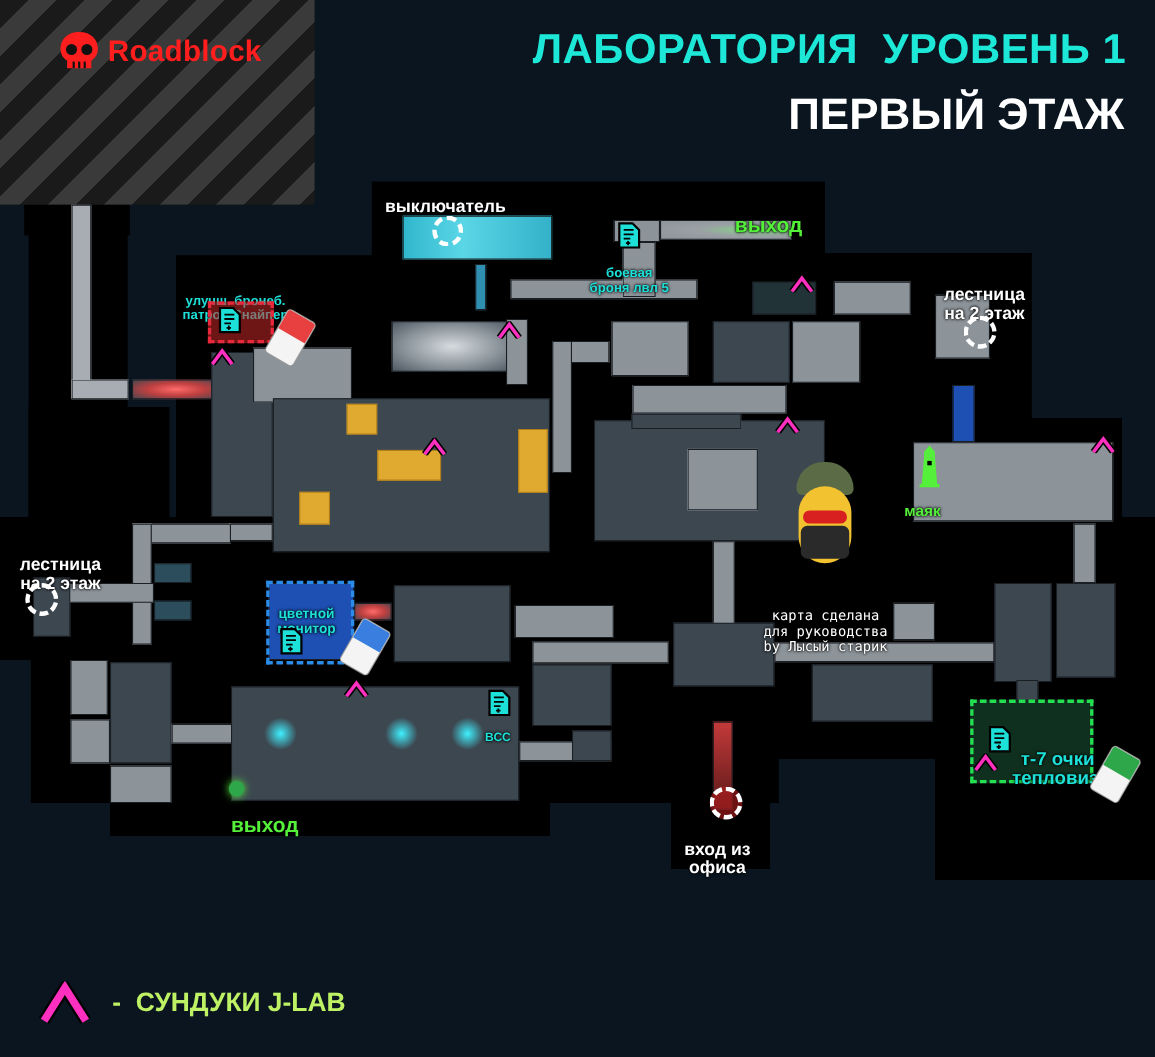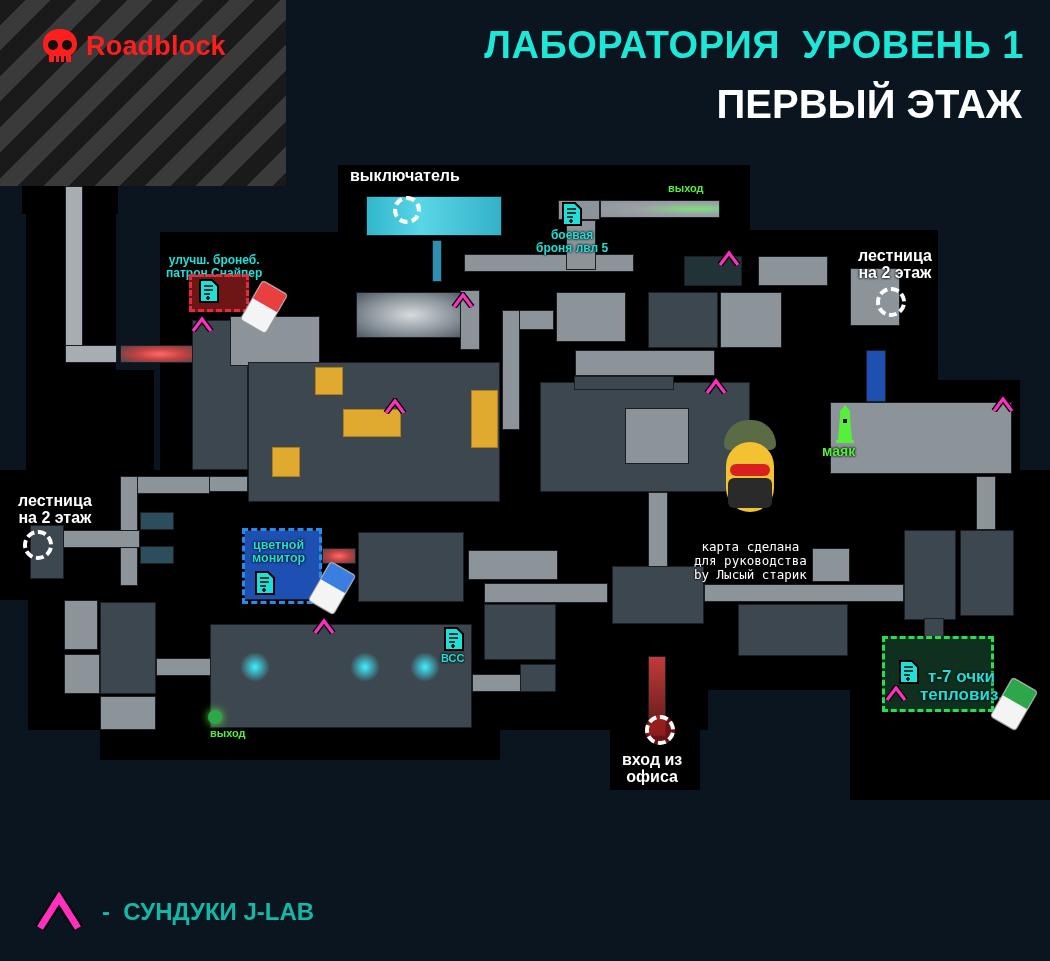--- a/index.html
+++ b/index.html
@@ -22,46 +22,46 @@
   .room.green { background: #10301f; }
   .room.redgl { background: radial-gradient(ellipse at center, #ff6a6a 0%, #c04040 45%, #3d4750 100%); }
   .room.grnglow { background: radial-gradient(ellipse at 80% 50%, #7fe07f 0%, #9aa0a4 45%, #8c9399 100%); }
   .crate { position: absolute; background: #e0a930; box-shadow: inset 0 0 0 1px #b07e18; }
 
   
   .roadblock {
     position: absolute; left: 0; top: 0; width: 286px; height: 186px;
     background: repeating-linear-gradient(135deg, #1a1a1a 0 18px, #3a3a3a 18px 36px);
   }
-  .rb-logo { position: absolute; left: 40px; top: 26px; display: flex; align-items: center; gap: 6px; }
+  .rb-logo { position: absolute; left: 52px; top: 26px; display: flex; align-items: center; gap: 6px; }
   .rb-logo .txt { color: #ff1e1e; font-family: "Liberation Sans", sans-serif; font-weight: 700; font-size: 27px; letter-spacing: 0.2px; }
   .rb-note {
     position: absolute; left: 11px; top: 92px; color: #fff; font-family: "Liberation Sans", sans-serif;
     font-weight: 700; font-size: 15.5px; line-height: 15.5px; white-space: pre-line;
     text-shadow: 0 0 2px #000;
   }
 
   .title1 { position: absolute; right: 26px; top: 24px; color: #1de8d8; font-family: "Liberation Sans", sans-serif; font-weight: 700; font-size: 38px; letter-spacing: 0.5px; }
   .title2 { position: absolute; right: 28px; top: 82px; color: #fff; font-family: "Liberation Sans", sans-serif; font-weight: 700; font-size: 40px; }
 
-  .lbl { position: absolute; font-family: "Liberation Sans", sans-serif; font-weight: 700; text-align: center; line-height: 1.05; white-space: pre-line; text-shadow: 0 0 3px #000, 0 0 2px #000; }
+  .lbl { position: absolute; font-family: "Liberation Sans", sans-serif; font-weight: 700; text-align: center; line-height: 1.05; white-space: pre-line; text-shadow: 0 0 3px #000, 0 0 2px #000; margin-top: 13px; }
   .lbl.w { color: #fff; font-size: 16px; }
   .lbl.c { color: #1de0d8; font-size: 12px; }
-  .lbl.g { color: #55f03a; font-size: 11px; }
+  .lbl.g { color: #55f03a; font-size: 19px; }
   .lbl.mono { font-family: "DejaVu Sans Mono", monospace; font-weight: 400; font-size: 12.5px; color: #fff; line-height: 1.1; }
 
   .chest { position: absolute; width: 24px; height: 16px; }
   .stairs { position: absolute; width: 30px; height: 30px; border-radius: 50%; border: 4px dashed #fff; box-sizing: border-box; }
   .doc { position: absolute; width: 22px; height: 26px; }
   .zone { position: absolute; box-sizing: border-box; }
   .card { position: absolute; width: 28px; height: 44px; background: #f4f4f4; border-radius: 3px; transform: rotate(30deg); box-shadow: 0 0 0 1px #999; overflow: hidden; }
   .card .band { position: absolute; left: 0; top: 0; width: 100%; height: 45%; }
 
   .legend { position: absolute; left: 34px; top: 892px; display: flex; align-items: center; gap: 18px; }
-  .legend .txt { color: #14b8a6; font-family: "Liberation Sans", sans-serif; font-weight: 700; font-size: 24px; }
+  .legend .txt { color: #bef264; font-family: "Liberation Sans", sans-serif; font-weight: 700; font-size: 24px; }
   .entry { position: absolute; right: 18px; top: 886px; text-align: right; font-family: "Liberation Sans", sans-serif; font-weight: 700; font-size: 19.5px; color: #fff; line-height: 27px; }
   .entry .hl { color: #1ed0c8; }
 </style>
 </head>
 <body>
 
 <div>
   <div class="blk" style="left:22px;top:186px;width:96px;height:28px;"></div>
   <div class="blk" style="left:26px;top:186px;width:90px;height:300px;"></div>
   <div class="blk" style="left:26px;top:370px;width:128px;height:120px;"></div>

